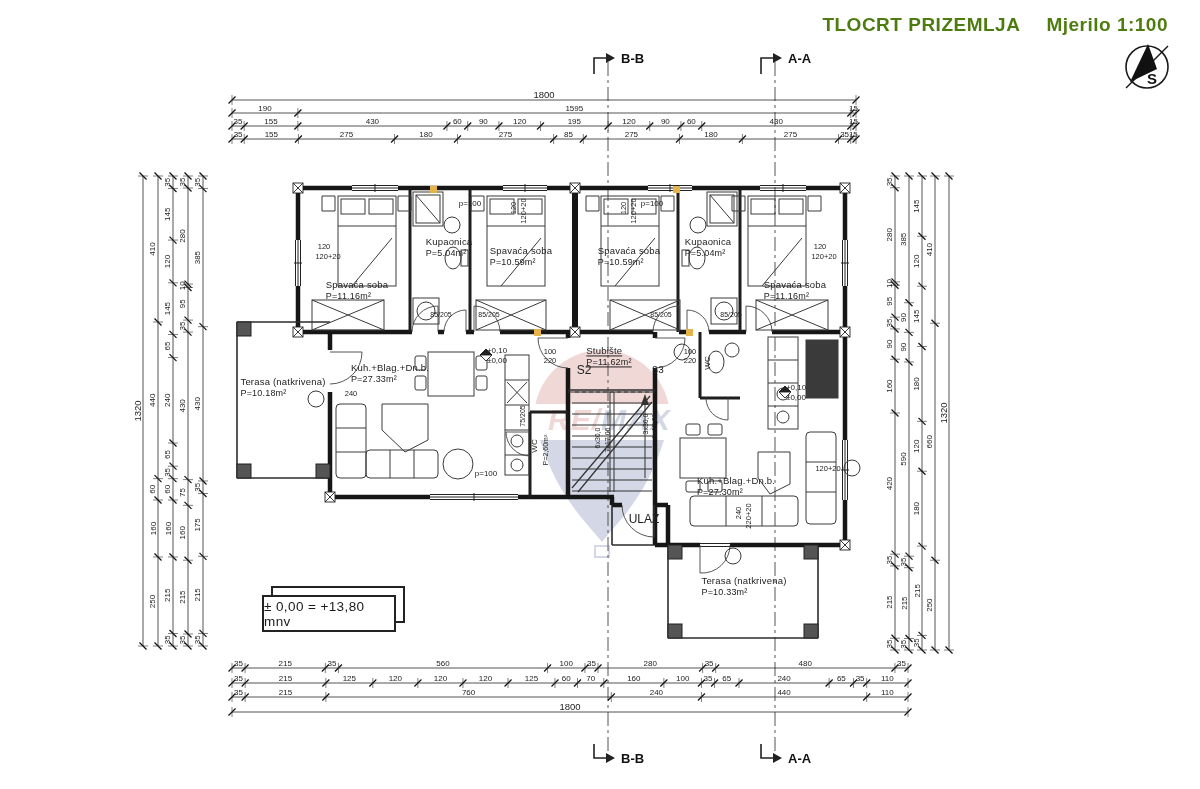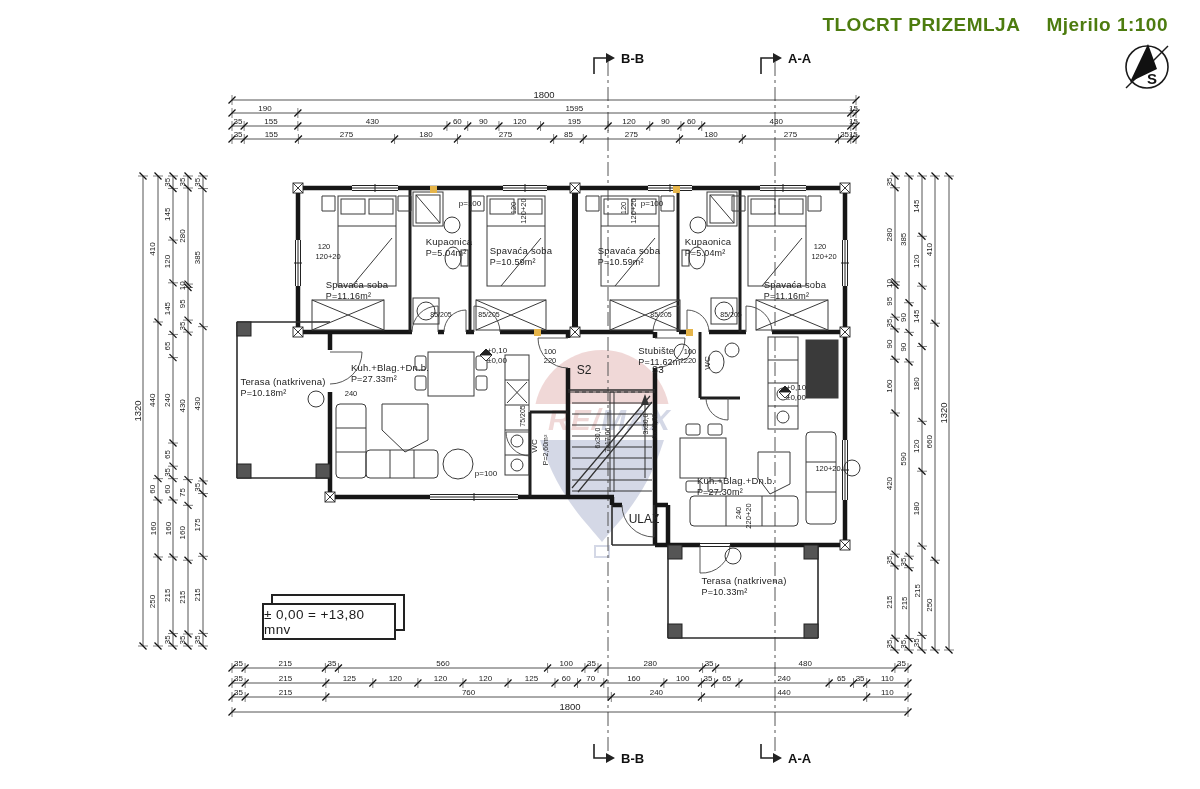--- a/index.html
+++ b/index.html
@@ -2,21 +2,21 @@
 <html><head>
 <meta charset="utf-8">
 <style>
   html,body{margin:0;padding:0;background:#e8e8e8;}
   .stage{position:relative;width:1200px;height:789px;background:#ffffff;overflow:hidden;
          font-family:"Liberation Sans","DejaVu Sans",sans-serif;color:#1b1b1b;}
   svg{position:absolute;left:0;top:0;}
   .title{position:absolute;top:14px;right:32px;font-size:19px;font-weight:bold;
          letter-spacing:.5px;color:#4d7c0f;white-space:nowrap;}
   .title .scale{margin-left:26px;}
-  .legend-wrap{position:absolute;left:262px;top:586px;width:140px;height:44px;margin-top:8px;}
+  .legend-wrap{position:absolute;left:262px;top:586px;width:140px;height:44px;}
   .legend-back{position:absolute;left:9px;top:0;width:130px;height:33px;border:2px solid #222;background:#fff;}
   .legend-front{position:absolute;left:0;top:9px;width:130px;height:33px;border:2px solid #222;background:#fff;
                 display:flex;align-items:center;justify-content:center;font-size:13.5px;letter-spacing:.4px;}
   .room-label{position:absolute;transform:translate(-50%,-50%);text-align:left;white-space:nowrap;
               font-size:9.5px;color:#222;line-height:1.25;letter-spacing:.2px;}
   .room-label .area{font-size:9px;}
   .tag{position:absolute;white-space:nowrap;color:#222;}
   .dimtxt{font-family:"Liberation Sans","DejaVu Sans",sans-serif;fill:#222;}
 </style>
 </head>
@@ -801,21 +801,21 @@
         <div class="area">P=11.16m²</div>
       </div>
       <div class="room-label" style="left: 283px; top: 388px;">
         <div>Terasa (natkrivena)</div>
         <div class="area">P=10.18m²</div>
       </div>
       <div class="room-label" style="left: 390px; top: 374px;">
         <div>Kuh.+Blag.+Dn.b.</div>
         <div class="area">P=27.33m²</div>
       </div>
-      <div class="room-label" style="left: 661px; top: 357px;">
+      <div class="room-label" style="left: 609px; top: 357px; text-decoration: underline;">
         <div>Stubište</div>
         <div class="area">P=11.62m²</div>
       </div>
       <div class="room-label" style="left: 736px; top: 487px;">
         <div>Kuh.+Blag.+Dn.b.</div>
         <div class="area">P=27.30m²</div>
       </div>
       <div class="room-label" style="left: 744px; top: 587px;">
         <div>Terasa (natkrivena)</div>
         <div class="area">P=10.33m²</div>

